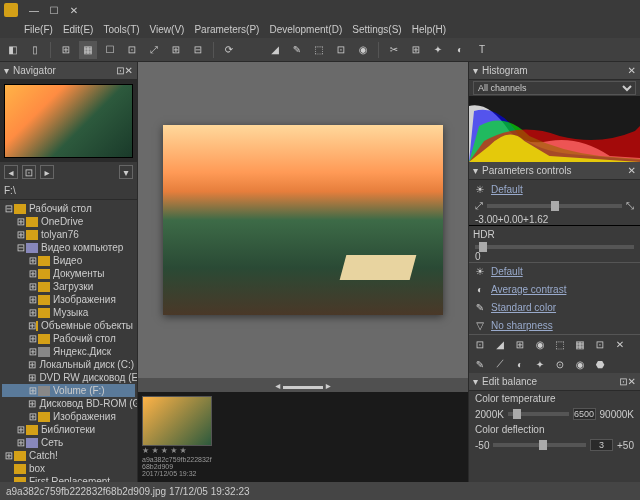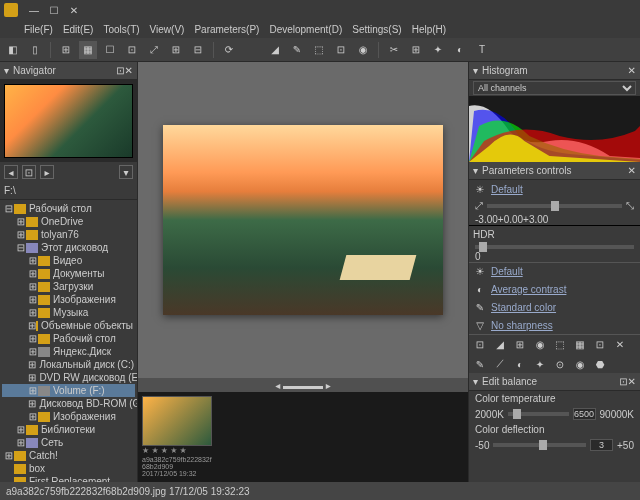--- a/index.html
+++ b/index.html
@@ -145,21 +145,21 @@
           <span>OneDrive</span>
         </div>
         <div class="tree-item" style="padding-left: 14px;">
           <span class="exp">⊞</span>
           <span class="ico folder"></span>
           <span>tolyan76</span>
         </div>
         <div class="tree-item" style="padding-left: 14px;">
           <span class="exp">⊟</span>
           <span class="ico pc"></span>
-          <span>Этот дисковод</span>
+          <span>Видео компьютер</span>
         </div>
         <div class="tree-item" style="padding-left: 26px;">
           <span class="exp">⊞</span>
           <span class="ico folder"></span>
           <span>Видео</span>
         </div>
         <div class="tree-item" style="padding-left: 26px;">
           <span class="exp">⊞</span>
           <span class="ico folder"></span>
           <span>Документы</span>
@@ -295,21 +295,21 @@
     <div class="slider-row">
         <span>⤢</span>
         <div class="slider">
           <div class="knob"></div>
         </div>
         <span>⤡</span>
       </div>
     <div class="slider-vals">
         <span>-3.00</span>
         <span>+0.00</span>
-        <span>+3.00</span>
+        <span>+1.62</span>
       </div>
     <div class="param-row" style="border-top:1px solid #000000">
         <span>HDR</span>
       </div>
     <div class="slider-row">
         <div class="slider">
           <div class="knob" style="left:5%"></div>
         </div>
       </div>
     <div class="slider-vals">

